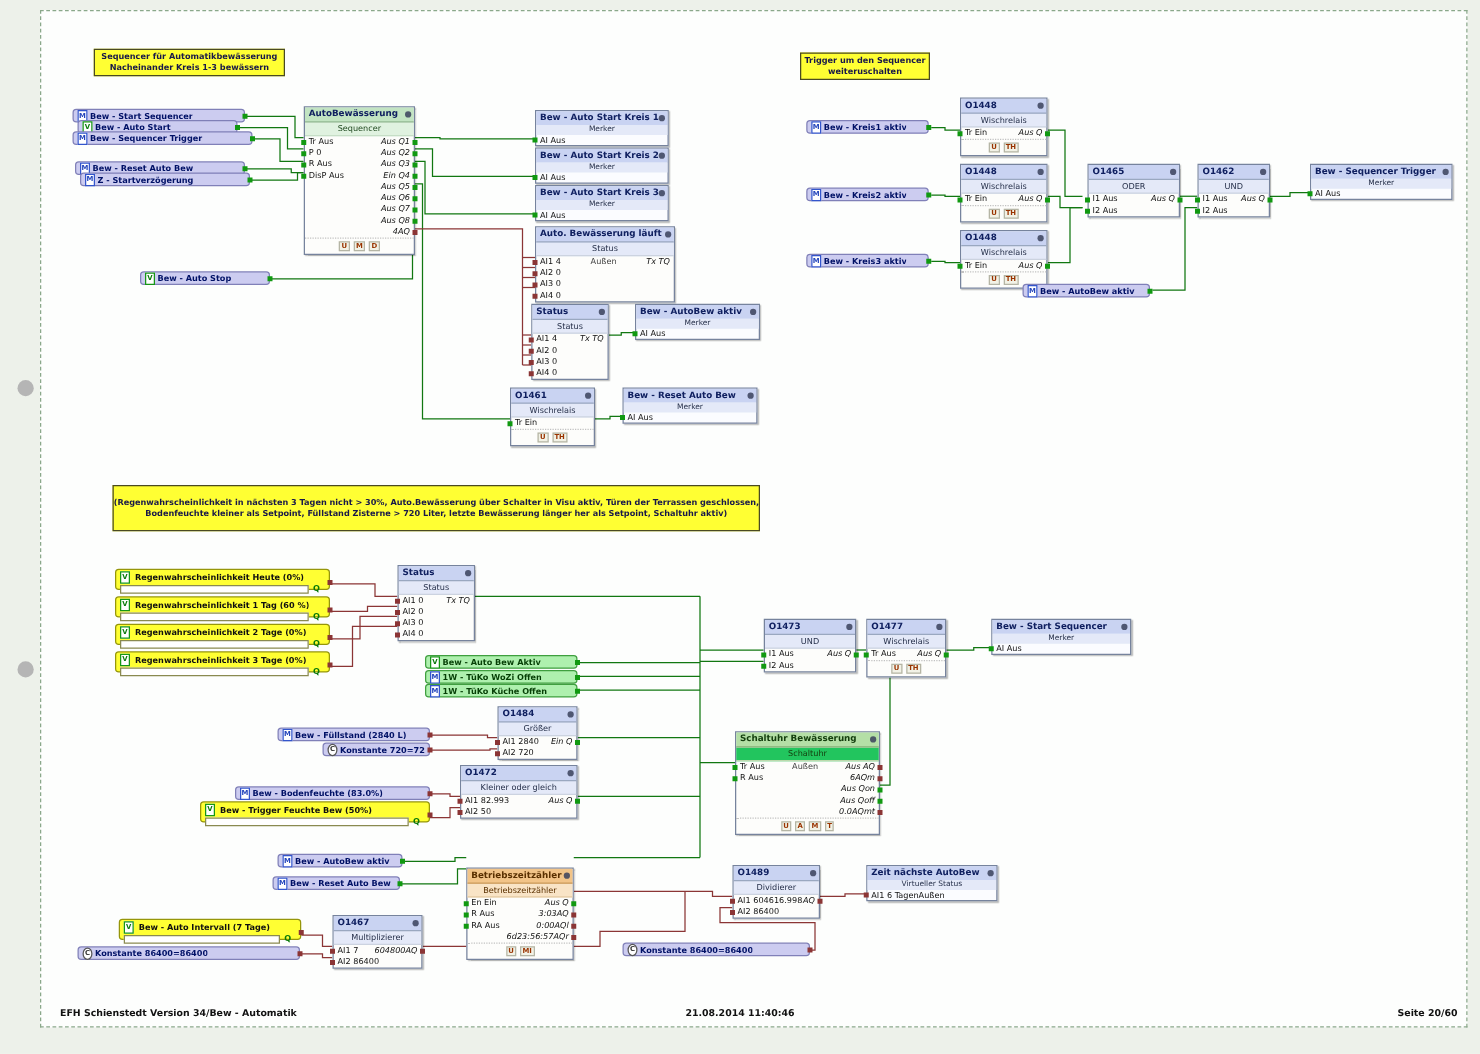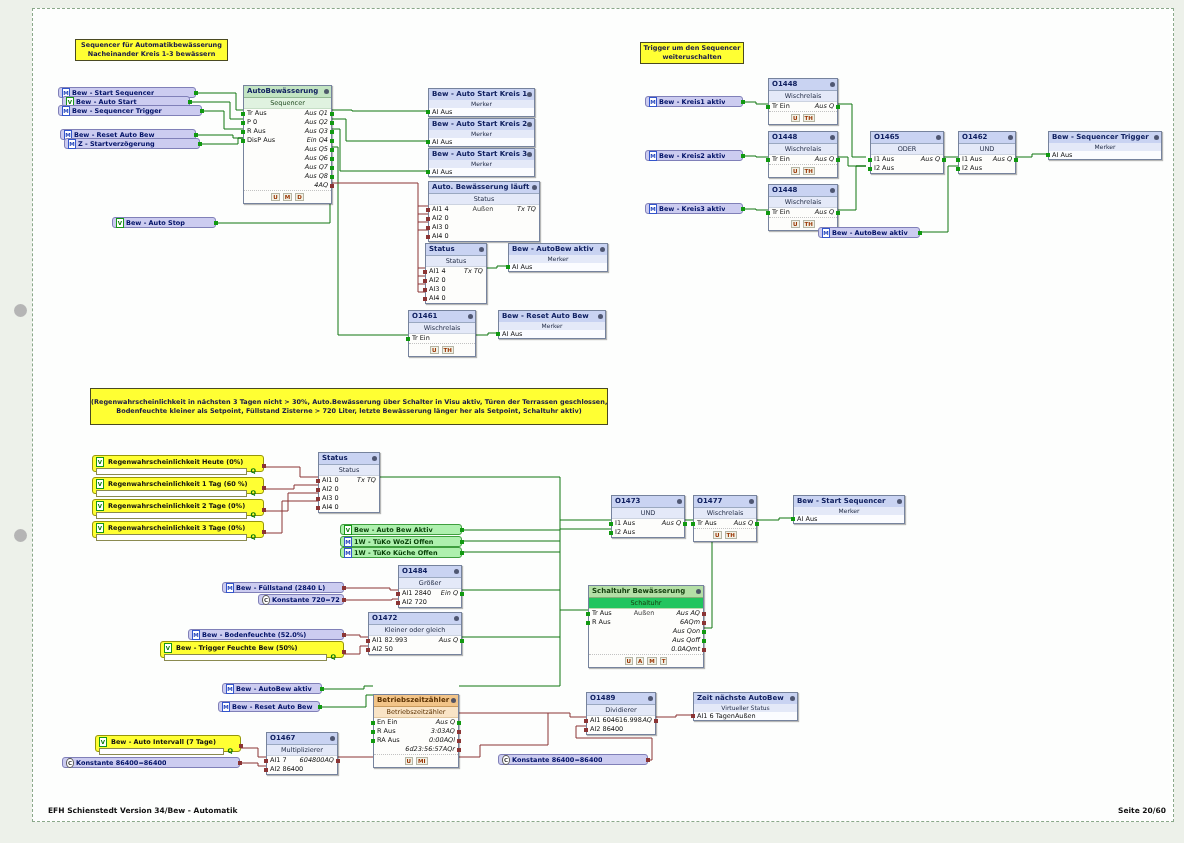--- a/index.html
+++ b/index.html
@@ -292,21 +292,21 @@
     <span class="iot">Bew - Füllstand (2840 L)</span>
     <span class="nub r"></span>
   </div>
   <div class="io lav" style="left:258px;top:594px;width:86px">
     <span class="pfx pc">C</span>
     <span class="iot">Konstante 720=720</span>
     <span class="nub r"></span>
   </div>
   <div class="io lav" style="left:188px;top:629px;width:156px">
     <span class="pfx pm">M</span>
-    <span class="iot">Bew - Bodenfeuchte (52.0%)</span>
+    <span class="iot">Bew - Bodenfeuchte (83.0%)</span>
     <span class="nub r"></span>
   </div>
   <div class="io yel2" style="left:160px;top:641px;width:184px">
     <div class="r1">
         <span class="pfx pv">V</span>
         <span class="iot">Bew - Trigger Feuchte Bew (50%)</span>
       </div>
     <div class="r2">
         <span class="bar"></span>
         <span class="qlab">Q</span>
@@ -876,14 +876,15 @@
     <div class="mh"><span>Zeit nächste AutoBew</span></div>
     <div class="mm">Virtueller Status</div>
     <div class="mv">
         <span class="pin pl r"></span>
         <span>AI1 6 Tagen</span>
         <span>Außen</span>
       </div>
   </div>
 
   <span class="pfoot pfl">EFH Schienstedt Version 34/Bew - Automatik</span>
+  <span class="pfoot pfc">21.08.2014 11:40:46</span>
   <span class="pfoot pfr">Seite 20/60</span>
 </div>
 
 </body></html>

